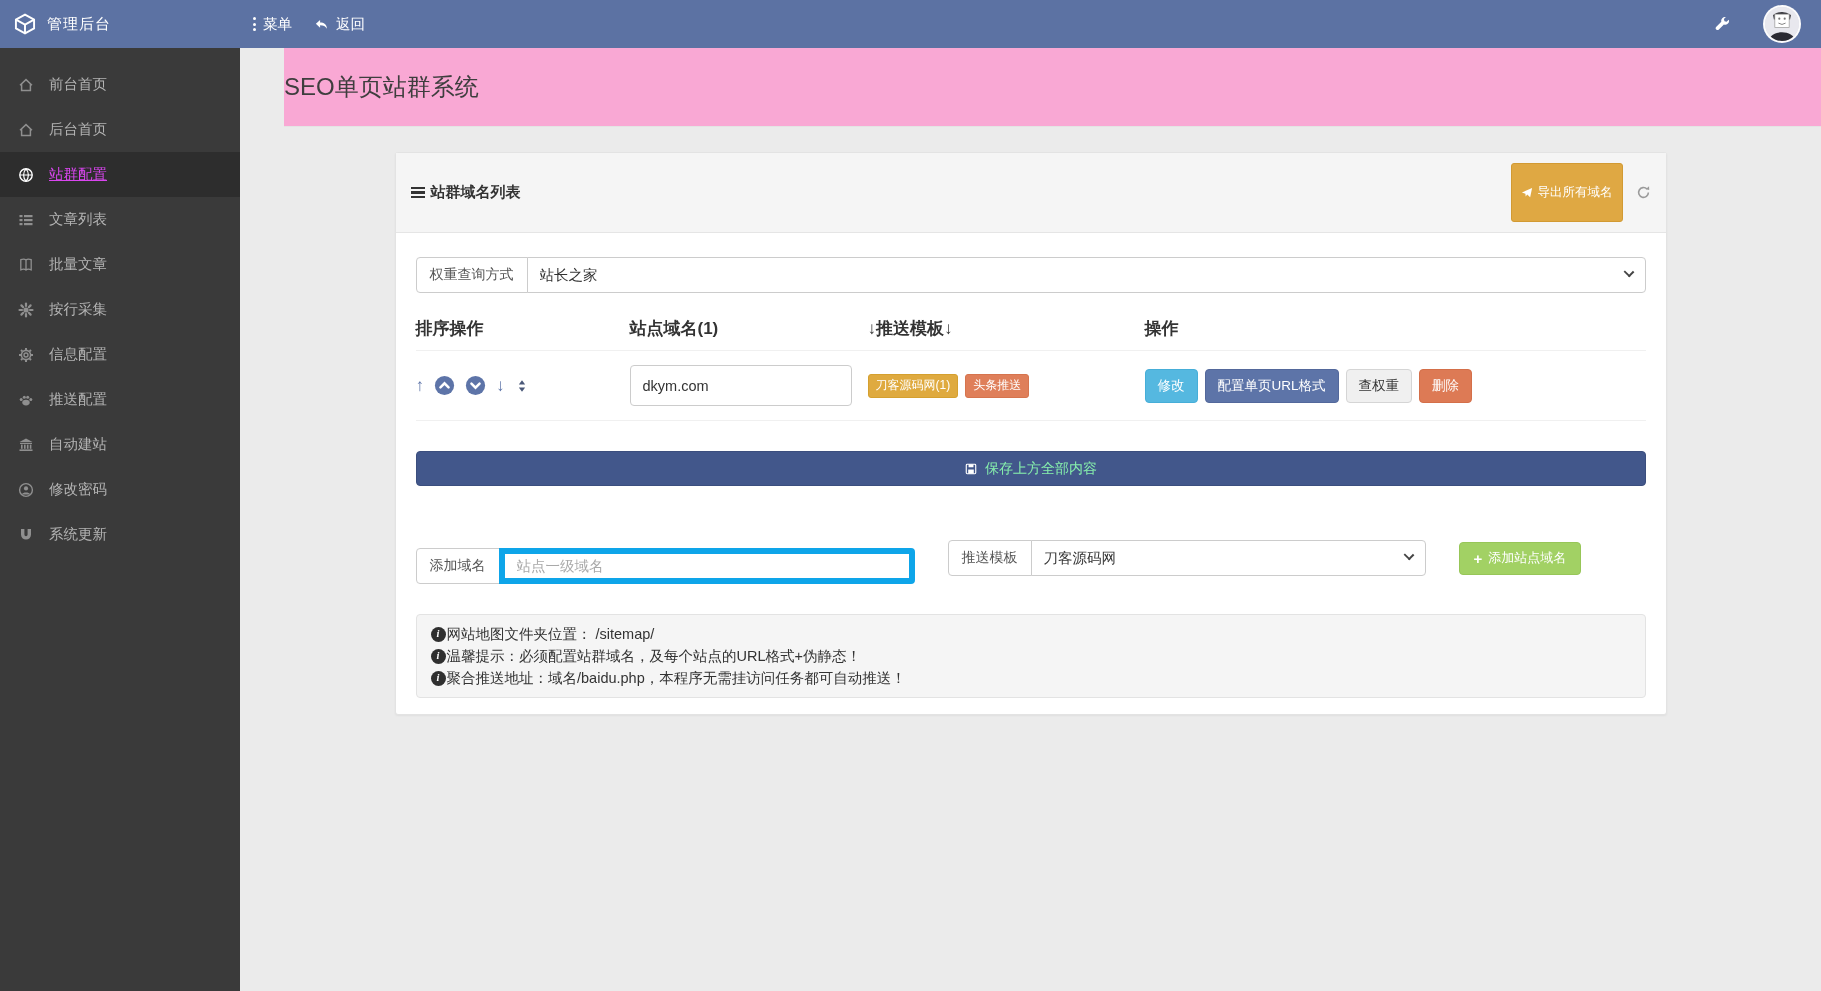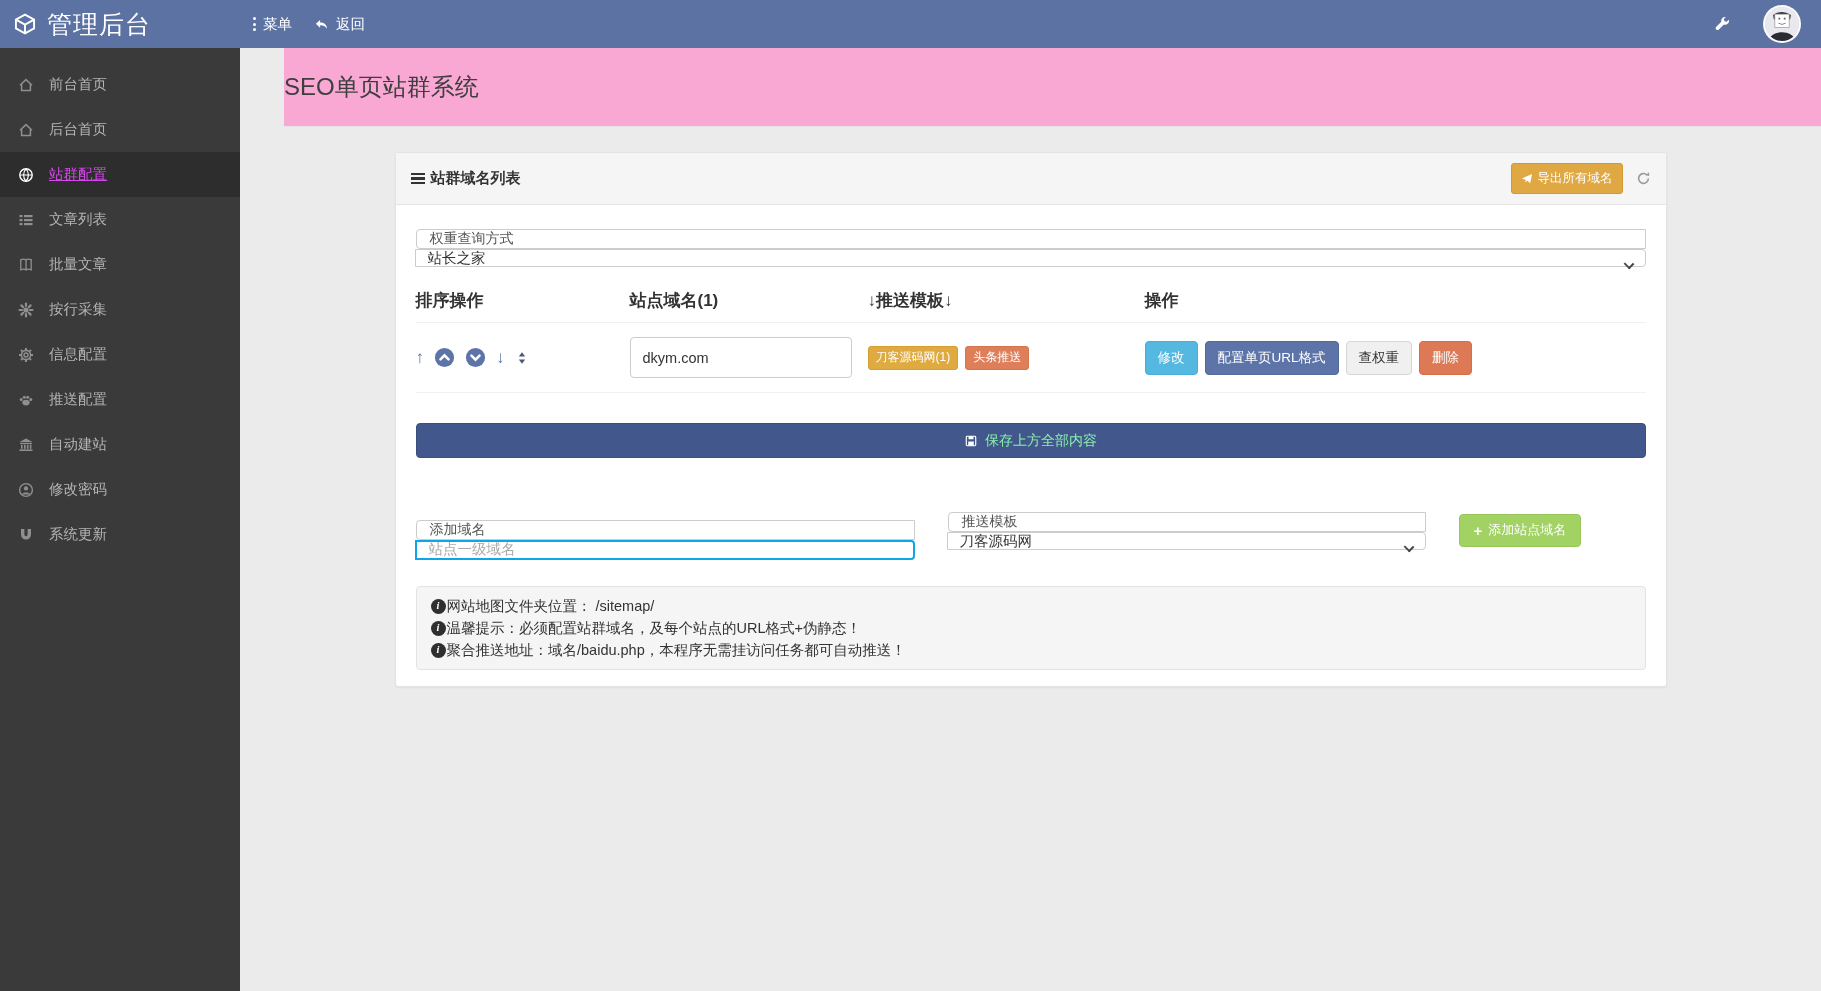--- a/index.html
+++ b/index.html
@@ -2,21 +2,21 @@
 <html><head>
 <meta charset="utf-8">
 <style>
   * { margin:0; padding:0; box-sizing:border-box; }
   html,body { width:1821px; height:991px; overflow:hidden;
     font-family:"Liberation Sans","DejaVu Sans",sans-serif; background:#ebebeb; color:#333; }
 
   
   .topbar { height:48px; background:#5c72a3; display:flex; align-items:center; color:#fff; }
   .brand { display:flex; align-items:center; gap:11px; width:240px; padding-left:14px;
-    font-size:25px; letter-spacing:1px;text-align:center; }
+    font-size:15px; letter-spacing:1px;text-align:center; }
   .brand svg { width:22px; height:22px; }
   .topnav { display:flex; align-items:center; gap:22px; padding-left:13px; font-size:14.5px; }
   .topnav .titem { display:flex; align-items:center; gap:7px; cursor:pointer; }
   .dots { display:flex; flex-direction:column; gap:2.5px; }
   .dots i { width:3px; height:3px; background:#fff; border-radius:50%; display:block; }
   .topbar-right { margin-left:auto; display:flex; align-items:center; gap:32px; padding-right:20px; }
   .wrench svg { width:17px; height:17px; display:block; }
   .avatar { width:38px; height:38px; border-radius:50%; border:2px solid rgba(255,255,255,.9);
     overflow:hidden; background:#dfe1e8; }
   .avatar svg { width:100%; height:100%; display:block; }
@@ -41,39 +41,39 @@
   
   .panel { width:1272px; margin:25px auto 0; background:#fff; border:1px solid #e3e3e3;
     border-radius:3px; box-shadow:0 1px 2px rgba(0,0,0,.05); }
   .panel-header { background:#f5f5f5; border-bottom:1px solid #e5e5e5; padding:10px 15px;
     display:flex; align-items:center; }
   .panel-title { font-size:15px; font-weight:bold; color:#333; display:flex; align-items:center; gap:4px; }
   .bars { display:inline-flex; flex-direction:column; gap:2px; margin-right:2px; }
   .bars i { width:14px; height:2.5px; background:#333; display:block; }
   .panel-actions { margin-left:auto; display:flex; align-items:center; gap:13px; }
   .btn-export { background:#dfa843; border:1px solid #d29a33; color:#fff; border-radius:3px;
-    font-size:12.5px; padding:6px 9px; display:flex; align-items:center; gap:5px; cursor:pointer; }
+    font-size:12.5px; padding:20px 9px; display:flex; align-items:center; gap:5px; cursor:pointer; }
   .btn-export svg { width:12px; height:12px; }
   .refresh { color:#9a9a9a; cursor:pointer; }
   .refresh svg { width:15px; height:15px; display:block; }
 
   .panel-body { padding:24px 20px 16px; }
 
-  .igroup { display:flex; height:36px;flex-direction:column; }
+  .igroup { display:flex; height:36px; }
   .iaddon { background:#fff; border:1px solid #ccc; border-radius:4px 0 0 4px; padding:0 13px;
     font-size:14px; color:#555; display:flex; align-items:center; white-space:nowrap; }
   .iselect-wrap { position:relative; flex:1; margin-left:-1px; }
   .iselect { width:100%; height:100%; appearance:none; -webkit-appearance:none;
     border:1px solid #ccc; border-radius:0 4px 4px 0; background:#fff; padding:0 30px 0 12px;
     font-size:14.5px; color:#333; font-family:inherit; }
   .caret { position:absolute; right:13px; top:13px; width:8px; height:8px; pointer-events:none;
     border-right:2px solid #444; border-bottom:2px solid #444; transform:rotate(45deg) scale(1,.9);
     transform-origin:center; margin-top:-2px; }
-  .itext { flex:1; margin-left:-1px; border:2px solid #0ea5e9; border-radius:0 4px 4px 0;
-    padding:0 12px; font-size:14.5px; color:#3b82f6; font-family:Liberation Mono, monospace; }
+  .itext { flex:1; margin-left:-1px; border:6px solid #0ea5e9; border-radius:0 4px 4px 0;
+    padding:0 12px; font-size:14.5px; color:#3b82f6; font-family:Liberation Sans, sans-serif; }
   .itext::placeholder { color:#a9a9a9; }
 
   .weight-group { margin-bottom:20px; }
 
   .tgrid { display:grid; grid-template-columns:214px 238px 277px 1fr; align-items:center; }
   .thead { font-size:17px; font-weight:bold; color:#333; padding:4px 0 10px; }
   .trow { padding:14px 0; border-top:1px solid #f0f0f0; border-bottom:1px solid #f0f0f0; }
 
   .sort-ops { display:flex; align-items:center; gap:10px; }
   .arrow-glyph { color:#5d74a8; font-size:17px; font-weight:bold; cursor:pointer; line-height:1; }

